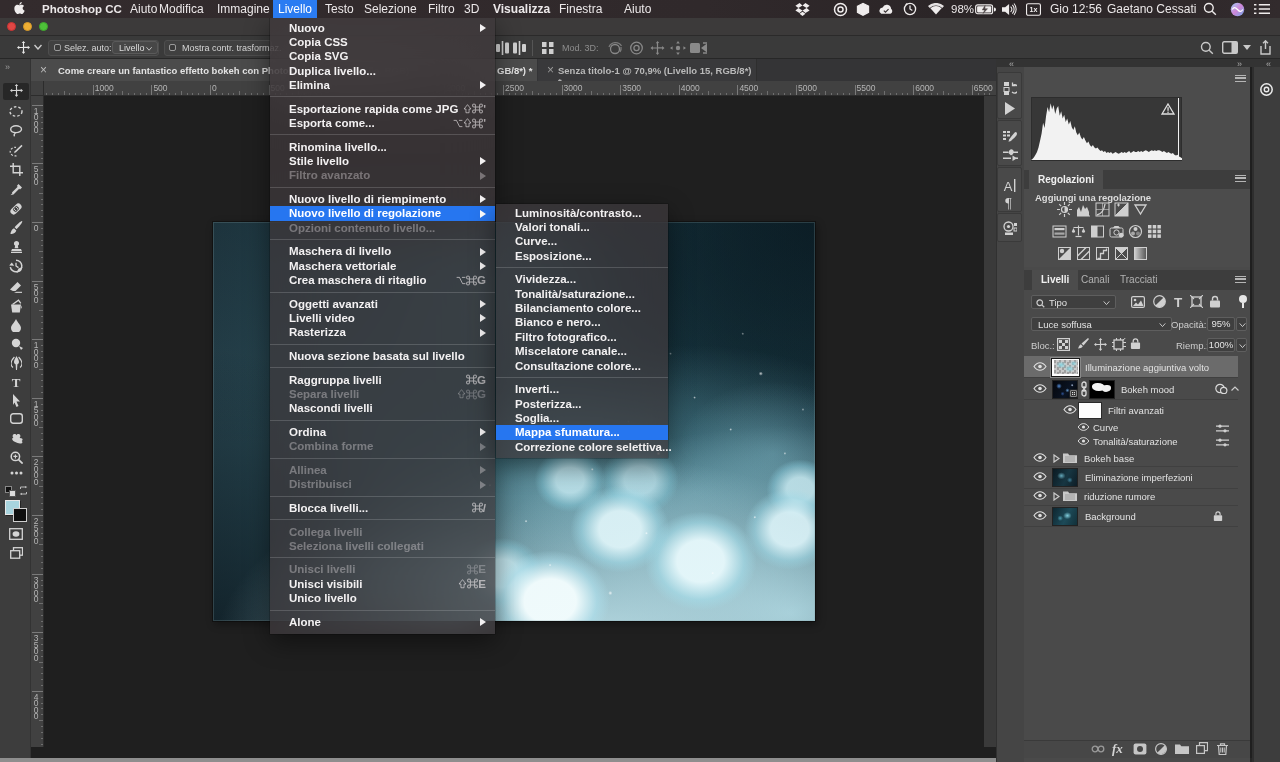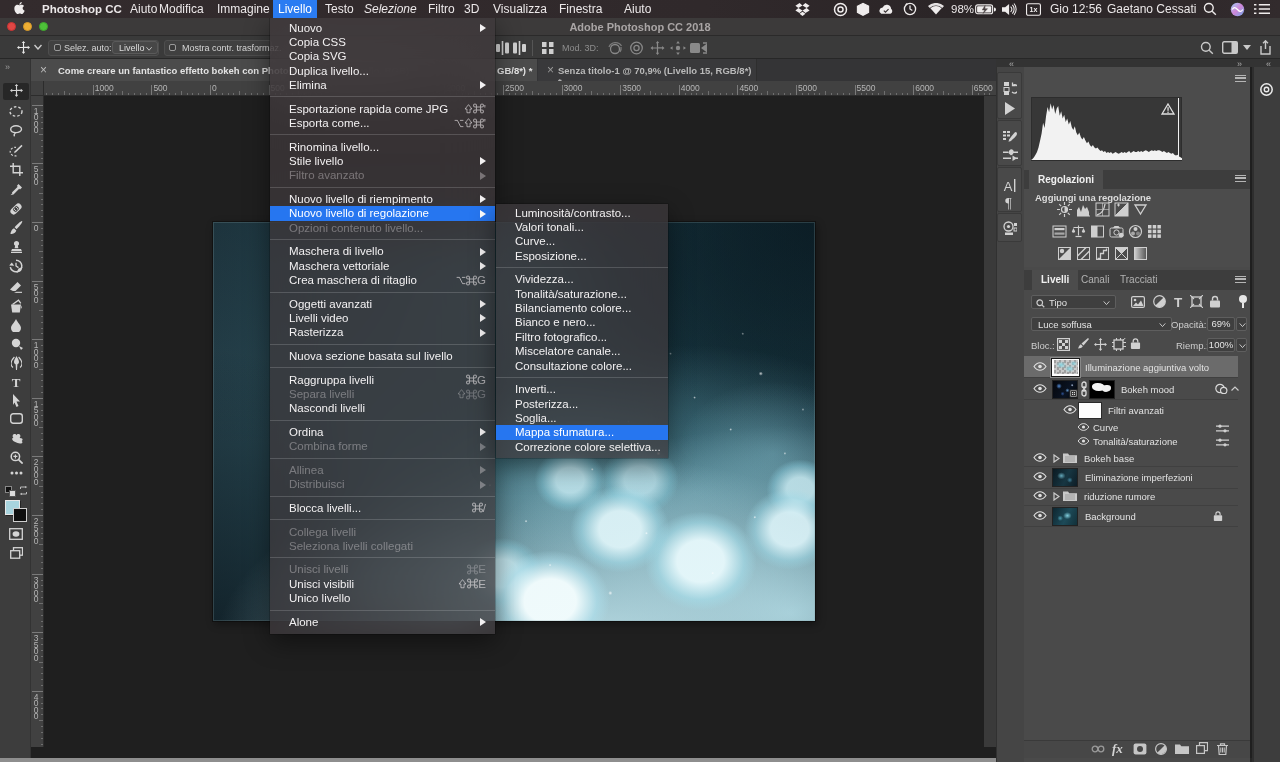--- a/index.html
+++ b/index.html
@@ -54,21 +54,21 @@
 .hamb{position:absolute;width:11px;height:7px;border-top:1.5px solid #b5b5b5;border-bottom:1.5px solid #b5b5b5;}
 .hamb:after{content:"";display:block;height:1.5px;background:#b5b5b5;margin-top:1.2px;}
 .inbox{position:absolute;background:#3f3f3f;border:1px solid #5e5e5e;border-radius:2px;color:#e2e2e2;font-size:9.5px;}
 .lab{position:absolute;color:#cecece;font-size:9.5px;}
 .ltext{position:absolute;color:#e2e2e2;font-size:9.5px;white-space:nowrap;}
 
 .menu{position:absolute;background:rgba(64,57,59,0.72);
  -webkit-backdrop-filter:blur(28px) saturate(1.1);backdrop-filter:blur(28px) saturate(1.1);
  box-shadow:0 8px 24px rgba(0,0,0,.45),0 0 0 0.5px rgba(0,0,0,.4);
  color:#f3f1f2;font-size:11.5px;}
-.mrow{position:relative;height:14.4px;line-height:14.5px;padding-left:19px;white-space:nowrap;}
+.mrow{position:relative;height:14.4px;line-height:14.5px;padding-left:19px;white-space:nowrap;font-weight:bold;}
 .mrow.dis{color:rgba(235,230,232,0.37);}
 .mrow.hl2{background:#2676f0;color:#fff;}
 .msep{height:9.2px;position:relative;}
 .msep:after{content:"";position:absolute;left:0;right:0;top:4px;height:1px;background:rgba(255,255,255,0.16);}
 .marr{position:absolute;right:9px;top:3.2px;}
 .msc{position:absolute;right:9px;top:0;color:rgba(240,236,238,0.62);}
 .mrow.dis .msc{color:rgba(240,236,238,0.30);}
 </style></head><body>
 <div id="stage">
 
@@ -121,24 +121,24 @@
 <div class="abs" id="menubar">
       <svg width="13" height="15" viewBox="0 0 13 15" style="position:absolute;left:14px;top:2px">
         <path fill="#efecec" d="M10.8 7.9c0-2 1.6-2.9 1.7-3-0.9-1.3-2.3-1.5-2.8-1.5-1.2-.1-2.3.7-2.9.7-.6 0-1.5-.7-2.5-.7C3 3.4 1.8 4.1 1.1 5.3-.3 7.7.7 11.2 2.1 13.1c.7 1 1.5 2 2.5 2 1 0 1.4-.6 2.6-.6 1.2 0 1.6.6 2.6.6 1.1 0 1.8-1 2.4-1.9.8-1.1 1.1-2.2 1.1-2.3-.1 0-2.5-.9-2.5-3zM8.9 2.2c.5-.7.9-1.6.8-2.2-.8 0-1.7.5-2.2 1.2-.5.6-.9 1.5-.8 2.2.8.1 1.7-.5 2.2-1.2z" transform="scale(0.8)"></path>
       </svg>
       <span class="mi" style="left:42px;font-weight:bold;font-size:11.5px;">Photoshop CC</span>
       <span class="mi" style="left:130px;">Aiuto</span>
       <span class="mi" style="left:159px;">Modifica</span>
       <span class="mi" style="left:217px;">Immagine</span>
       <span class="mi hl" style="left:273px;width:44px;text-align:center;">Livello</span>
       <span class="mi" style="left:325px;">Testo</span>
-      <span class="mi" style="left:364px;font-style:italic;">Selezione</span>
+      <span class="mi" style="left:364px;">Selezione</span>
       <span class="mi" style="left:428px;">Filtro</span>
       <span class="mi" style="left:464px;">3D</span>
-      <span class="mi" style="left:493px;">Visualizza</span>
+      <span class="mi" style="left:493px;font-weight:bold;">Visualizza</span>
       <span class="mi" style="left:559px;">Finestra</span>
       <span class="mi" style="left:624px;">Aiuto</span>
       <svg width="15" height="13" viewBox="0 0 24 22" style="position:absolute;left:795px;top:3px">
         <path fill="#efecec" d="M7 0L0 4.5 5 8.5 12 4.2zM17 0L24 4.5 19 8.5 12 4.2zM0 12.5L5 8.5 12 12.8 7 17zM24 12.5L19 8.5 12 12.8 17 17zM7 18.3l5-3.6 5 3.6-5 3.5z"></path>
       </svg>
       <svg width="15" height="15" viewBox="0 0 20 20" style="position:absolute;left:833px;top:2px">
         <circle cx="10" cy="10" r="8" fill="none" stroke="#efecec" stroke-width="2"></circle>
         <circle cx="10" cy="10" r="3.4" fill="none" stroke="#efecec" stroke-width="2"></circle>
       </svg>
       <svg width="14" height="14" viewBox="0 0 20 20" style="position:absolute;left:856px;top:2px">
@@ -195,21 +195,20 @@
           <path d="M0 2.2h3M0 7.5h3M0 12.8h3"></path>
         </g>
       </svg>
     </div>
 
 
 <div class="abs" id="titlebar"></div>
 <div class="abs tl" style="left:7px;background:#df4744;border:1px solid #c33;"></div>
 <div class="abs tl" style="left:23px;background:#eeaf34;border:1px solid #d89b2a;"></div>
 <div class="abs tl" style="left:39px;background:#4ec139;border:1px solid #3fa82d;"></div>
-<div class="abs" id="titletext">Adobe Photoshop CC 2018</div>
 <div class="abs" id="optionsbar">
  <svg class="abs" style="left:17px;top:5px" width="13" height="13" viewBox="0 0 16 16">
         <path fill="#e8e8e8" d="M8 0l2.2 2.6H8.7v4.6h4.6V5.8L16 8l-2.7 2.2V8.7H8.7v4.6h1.5L8 16l-2.2-2.7h1.5V8.7H2.7v1.5L0 8l2.7-2.2v1.5h4.6V2.6H5.8z"></path>
       </svg>
  <svg class="abs" style="left:34px;top:8px" width="8" height="6" viewBox="0 0 8 6">
         <path fill="none" stroke="#ccc" stroke-width="1.4" d="M0.5 1l3.5 4 3.5-4"></path>
       </svg>
  <div class="obox" style="left:48px;width:111px;"></div>
  <div class="cb" style="left:54px;top:7.5px;width:7px;height:7px;"></div>
  <div class="olab" style="left:64px;top:3.5px;">Selez. auto:</div>
@@ -957,21 +956,21 @@
       <path d="M0 0l4 4M13 0L9 4M0 13l4-4M13 13L9 9" stroke="#d0d0d0" stroke-width="1.1"></path>
     </svg><svg class="abs" style="left:1209px;top:295px" width="12" height="13" viewBox="0 0 12 13">
       <rect x="1" y="5.5" width="10" height="7" rx="1" fill="#d0d0d0"></rect>
       <path d="M3.5 5.5V4a2.5 2.5 0 0 1 5 0v1.5" fill="none" stroke="#d0d0d0" stroke-width="1.4"></path>
       <path d="M8 9.5h4M10 7.5v4" stroke="#4a4a4a" stroke-width="0"></path>
     </svg><div class="abs" style="left:1239px;top:295px;width:8px;height:8px;border-radius:50%;background:#e8e8e8;"></div><div class="abs" style="left:1242px;top:303px;width:2px;height:5px;background:#e8e8e8;"></div><div class="abs inbox" style="left:1031px;top:317px;width:141px;height:14px;">
       <span style="position:absolute;left:6px;top:0.5px;">Luce soffusa</span>
       <svg style="position:absolute;right:5px;top:5px" width="7" height="4" viewBox="0 0 8 5">
         <path fill="none" stroke="#ccc" stroke-width="1.2" d="M0.5 0.5l3.5 4 3.5-4"></path>
       </svg>
-    </div><div class="abs lab" style="left:1171px;top:319px;">Opacità:</div><div class="abs inbox" style="left:1207px;top:317px;width:28px;height:14px;text-align:center;line-height:12px;">69%</div><div class="abs inbox" style="left:1236px;top:317px;width:11px;height:14px;">
+    </div><div class="abs lab" style="left:1171px;top:319px;">Opacità:</div><div class="abs inbox" style="left:1207px;top:317px;width:28px;height:14px;text-align:center;line-height:12px;">95%</div><div class="abs inbox" style="left:1236px;top:317px;width:11px;height:14px;">
       <svg style="position:absolute;left:2px;top:5px" width="7" height="4" viewBox="0 0 8 5">
         <path fill="none" stroke="#ccc" stroke-width="1.2" d="M0.5 0.5l3.5 4 3.5-4"></path>
       </svg>
     </div><div class="abs lab" style="left:1031px;top:340px;">Bloc.:</div><svg class="abs" style="left:1057px;top:338px" width="13" height="13" viewBox="0 0 13 13">
       <rect x=".6" y=".6" width="11.8" height="11.8" fill="none" stroke="#d0d0d0" stroke-width="1.2"></rect>
       <g fill="#d0d0d0">
         <rect x="2" y="2" width="3" height="3"></rect>
         <rect x="8" y="2" width="3" height="3"></rect>
         <rect x="5" y="5" width="3" height="3"></rect>
         <rect x="2" y="8" width="3" height="3"></rect>

